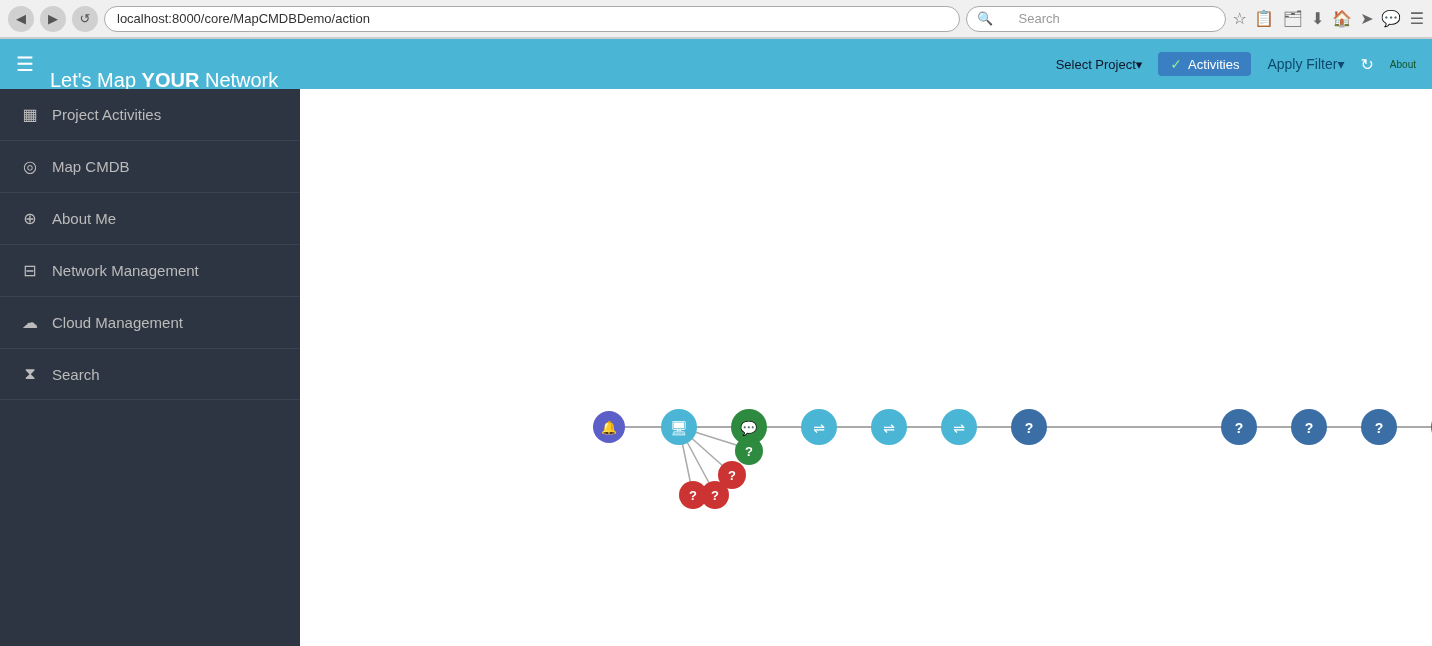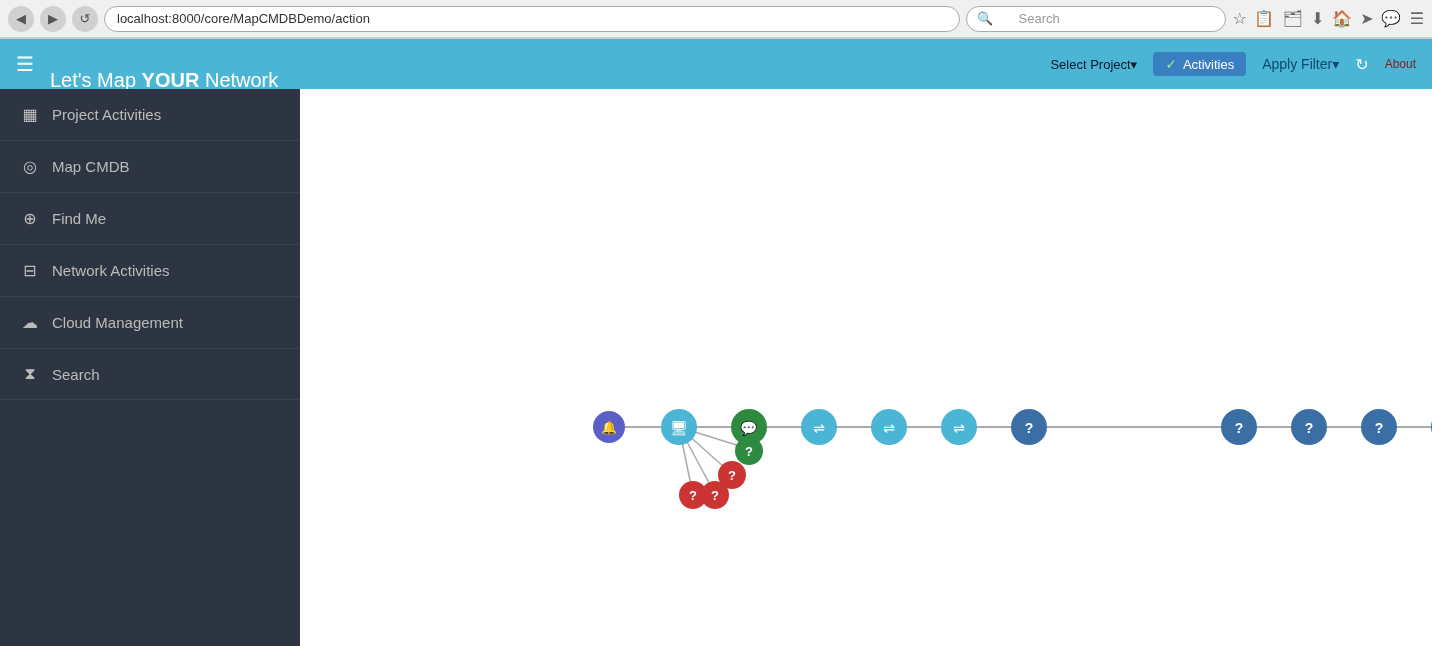--- a/index.html
+++ b/index.html
@@ -111,22 +111,22 @@
       color: #0c4a6e;
       font-size: 14px;
       cursor: pointer;
     }
     .refresh-btn {
       color: #fff;
       font-size: 16px;
       cursor: pointer;
     }
     .about-btn {
-      color: #7f1d1d;
-      font-size: 12px;
+      color: #14532d;
+      font-size: 10px;
       cursor: pointer;
     }
 
     
     .main-content {
       display: flex;
       flex: 1;
       overflow: hidden;
     }
 
@@ -219,25 +219,25 @@
       <div class="sidebar-item">
         <span class="si-icon">▦</span>
         <span>Project Activities</span>
       </div>
       <div class="sidebar-item">
         <span class="si-icon">◎</span>
         <span>Map CMDB</span>
       </div>
       <div class="sidebar-item">
         <span class="si-icon">⊕</span>
-        <span>Find Me</span>
+        <span>About Me</span>
       </div>
       <div class="sidebar-item">
         <span class="si-icon">⊟</span>
-        <span>Network Activities</span>
+        <span>Network Management</span>
       </div>
       <div class="sidebar-item">
         <span class="si-icon">☁</span>
         <span>Cloud Management</span>
       </div>
       <div class="sidebar-item">
         <span class="si-icon">⧗</span>
         <span>Search</span>
       </div>
     </div>

